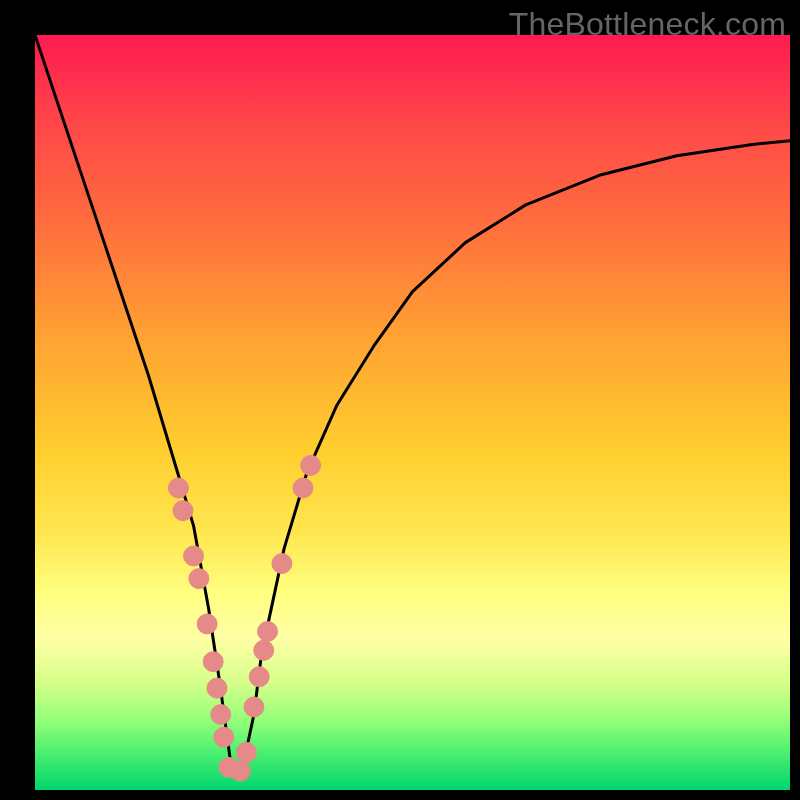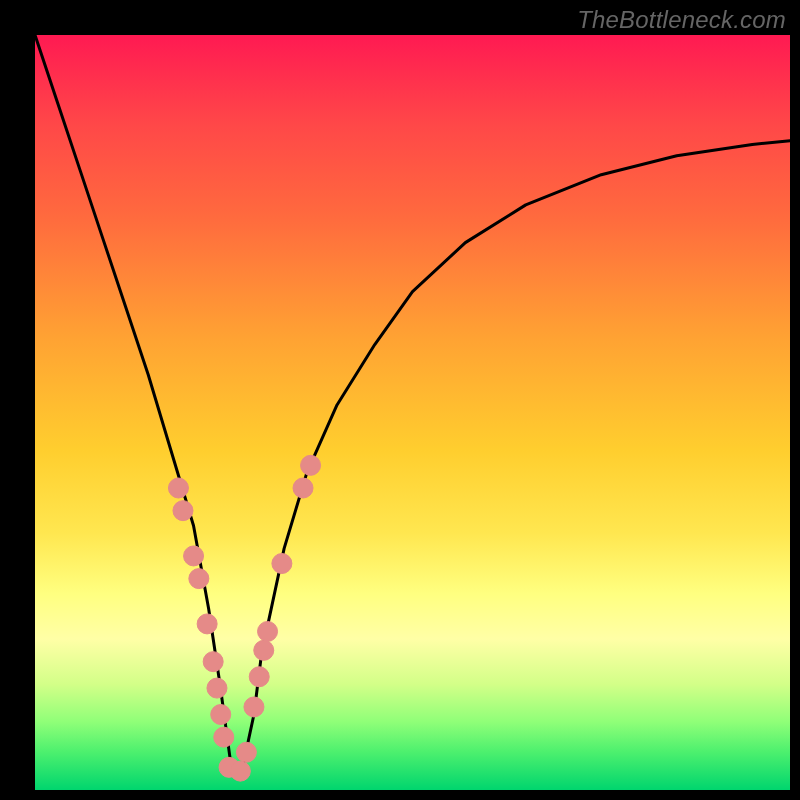--- a/index.html
+++ b/index.html
@@ -39,25 +39,24 @@
       #8fff78 91%,
       #4cf06e 95%,
       #00d56e 100%
     );
   }
   .watermark {
     position: absolute;
     top: 6px;
     right: 14px;
     color: #656565;
-    font-size: 24px;
+    font-size: 32px;
     font-weight: 500;
     letter-spacing: 0.2px;
     user-select: none;
-    font-style: italic;
   }
   svg.curve {
     position: absolute;
     left: 0;
     top: 0;
     width: 755px;
     height: 755px;
     overflow: visible;
   }
 </style>

